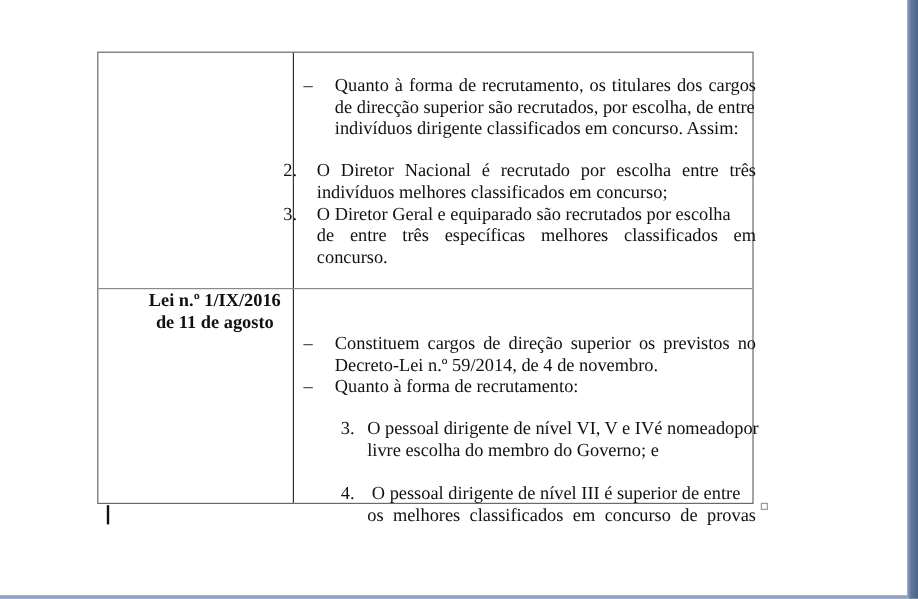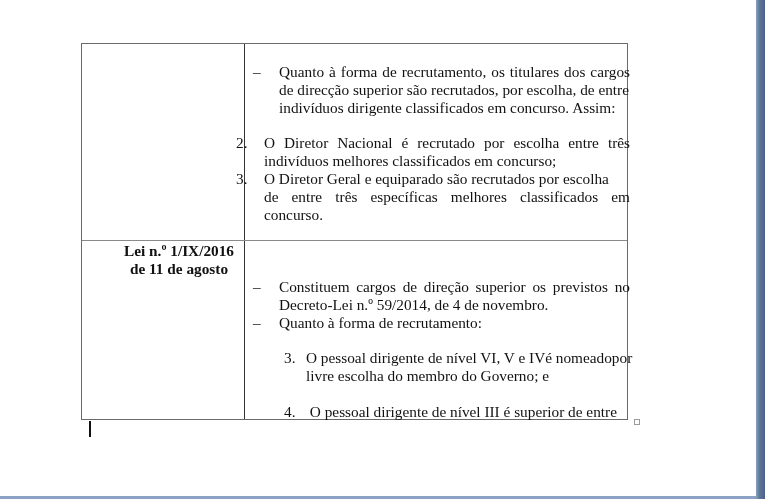--- a/index.html
+++ b/index.html
@@ -120,20 +120,23 @@
         <span style="display:inline-block;width:22px;">3.</span><span>O pessoal dirigente de nível VI, V e IVé nomeadopor</span>
       </div>
       <div class="line" style="padding-left:53px;">
         <span class="u">livre escolha</span><span> do membro do Governo; e</span>
       </div>
       <div class="line" style="height:18px;"></div>
 
       <div class="line" style="padding-left:31px;">
         <span style="display:inline-block;width:22px;">4.</span><span style="white-space:pre;"> O pessoal dirigente de nível III é superior de entre</span>
       </div>
+      <div class="line" style="padding-left:53px;">
+        <span style="display:inline-block;width:324px;text-align:justify;text-align-last:justify;"><span>os melhores classificados em </span><span class="u">concurso</span><span> de provas</span></span>
+      </div>
     </div>
   </div>
 
   <div class="resize-handle"></div>
   <div class="cursor"></div>
 </div>
 
 <div class="right-edge"></div>
 <div class="bottom-edge"></div>
 

